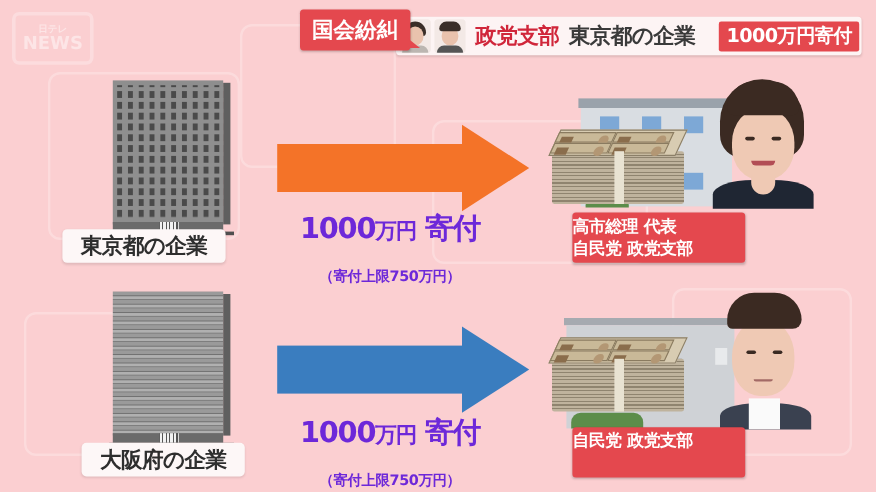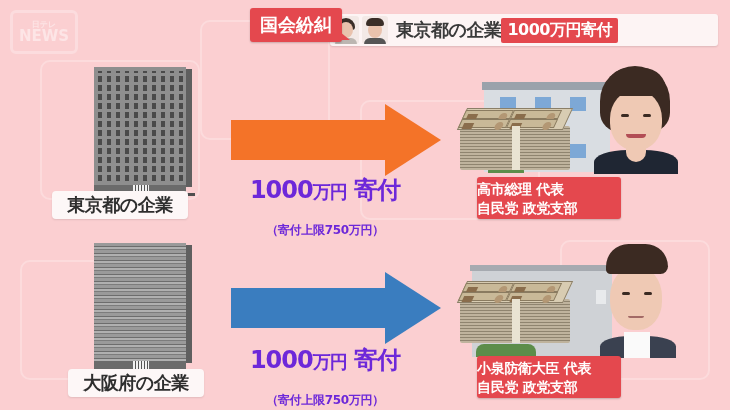--- a/index.html
+++ b/index.html
@@ -42,21 +42,21 @@
     width: 26px; height: 28px; border-radius: 3px; margin-left: 3px; position: relative; overflow: hidden;
     background: #f3e9e6;
   }
   .thumb .face { position:absolute; left:6px; top:6px; width:14px; height:16px; border-radius:50%; background:#e9c2ad; }
   .thumb .hair { position:absolute; left:4px; top:2px; width:18px; height:12px; border-radius:9px 9px 3px 3px; background:#3a2e28; }
   .thumb .suit { position:absolute; left:2px; top:22px; width:22px; height:10px; border-radius:6px 6px 0 0; background:#555; }
   .thumb.f .suit { background:#bcb6b1; }
   .banner-red { color: #d0263a; font-weight: bold; font-size: 18px; margin-left: 8px; letter-spacing: -0.5px; }
   .banner-dark { color: #3a3a3a; font-weight: bold; font-size: 18px; margin-left: 8px; letter-spacing: -0.5px; }
   .banner-pill {
-    margin-left: 0; background: #e4484e; color: #fff; font-weight: bold; font-size: 16px;
+    margin-left: 20px; background: #e4484e; color: #fff; font-weight: bold; font-size: 16px;
     padding: 2px 6px; border-radius: 2px; letter-spacing: -0.5px;
   }
 
   
   .building { position: absolute; }
   .bldg-body { position: absolute; background: #8e8e8e; }
   .bldg-side { position: absolute; background: #5f5f5f; }
   .bldg-windows {
     position: absolute;
     background-image:
@@ -147,20 +147,21 @@
   <div class="thumb f">
     <div class="hair"></div>
       <div class="face"></div>
       <div class="suit"></div>
   </div>
   <div class="thumb">
     <div class="face"></div>
       <div class="hair" style="height:8px;"></div>
       <div class="suit"></div>
   </div>
+  <span class="banner-red">政党支部</span>
   <span class="banner-dark">東京都の企業</span>
   <span class="banner-pill">1000万円寄付</span>
 </div>
 <div class="banner-tag">国会紛糾</div>
 
 <div class="building" style="left:91px;top:67px;width:110px;height:130px;">
   <div class="bldg-body" style="left:3px;top:0;width:92px;height:120px;"></div>
   <div class="bldg-side" style="left:95px;top:2px;width:6px;height:118px;"></div>
   <div class="bldg-windows" style="left:5px;top:4px;width:90px;height:110px;background-color:transparent;"></div>
   <div class="bldg-win-rows" style="left:5px;top:4px;width:90px;height:110px;"></div>
@@ -258,15 +259,14 @@
   <div class="p-face" style="left:14px;top:26px;width:52px;height:64px;"></div>
   <div class="p-hair" style="left:10px;top:4px;width:62px;height:30px;border-radius:30px 30px 10px 6px;"></div>
   <div class="p-eye" style="left:26px;top:52px;"></div>
   <div class="p-eye" style="left:48px;top:52px;"></div>
   <div class="p-mouth" style="left:32px;top:76px;width:16px;height:2px;background:#a36a66;"></div>
   <div class="p-suit" style="left:4px;top:96px;width:76px;height:26px;background:#3a4150;"></div>
   <div class="p-shirt" style="left:28px;top:92px;width:26px;height:26px;"></div>
 </div>
 
 <div class="label-red" style="left:477px;top:356px;width:144px;height:42px;">
-  <div>小泉防衛大臣 代表</div>
   <div>自民党 政党支部</div>
 </div>
 
 </body></html>

